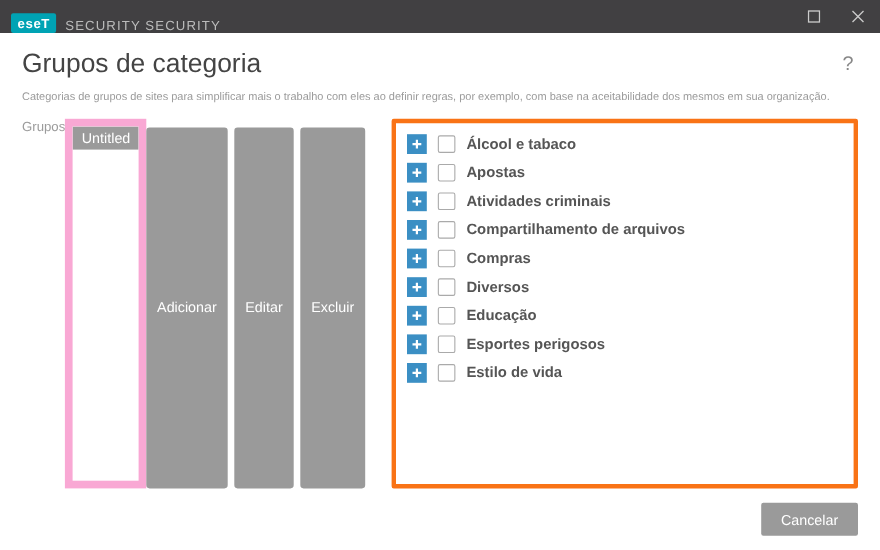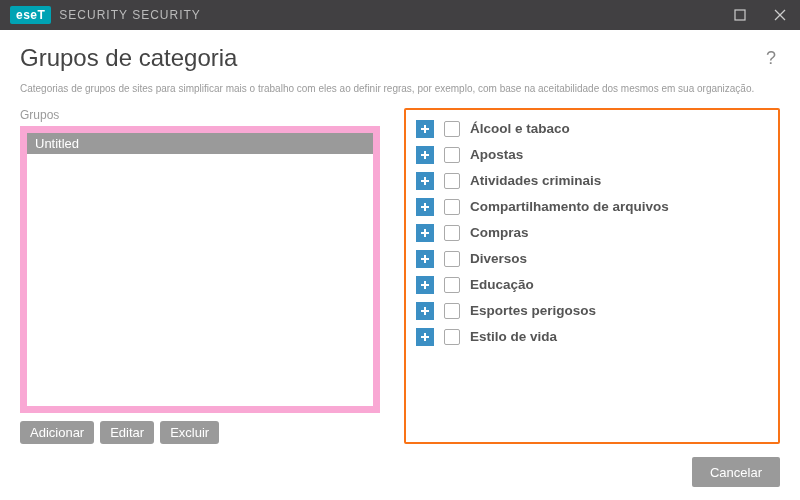--- a/index.html
+++ b/index.html
@@ -9,21 +9,21 @@
     font-family: "Segoe UI", Arial, sans-serif;
     font-size: 13px;
     background: #ffffff;
     overflow: hidden;
     color: #333;
   }
   
   .titlebar {
     height: 30px;
     background: #414042;
-    display: flex; align-items: center;
+    display: flex; align-items: flex-end;
     padding: 0 0 0 10px;
     color: #fff;
   }
   .logo-badge {
     background: #00a3b4;
     color: #fff;
     font-weight: 700;
     font-size: 12px;
     letter-spacing: 0.5px;
     padding: 2px 6px;
@@ -73,22 +73,22 @@
   }
   .panels {
     display: flex;
     gap: 24px;
     margin-top: 12px;
     flex: 1;
     min-height: 0;
   }
   
   .left-panel {
-    width: 360px;
-    display: flex; flex-direction: column;
+    width: 312px;
+    display: flex; 
   }
   .left-label {
     color: #9b9b9b;
     font-size: 12px;
     margin-bottom: 4px;
   }
   .group-list {
     flex: 1;
     border: 7px solid #f9a8d4;
     background: #fff;
@@ -113,21 +113,21 @@
     color: #fff;
     border: none;
     border-radius: 3px;
     padding: 4px 10px;
     font-size: 13px;
     cursor: pointer;
   }
   
   .right-panel {
     flex: 1;
-    border: 2px solid #f97316;
+    border: 4px solid #f97316;
     border-radius: 2px;
     overflow: hidden;
     display: flex;
     flex-direction: column;
   }
   .cat-scroll {
     overflow-y: scroll;
     overflow-x: auto;
     height: 100%;
     padding: 6px 4px 6px 8px;

